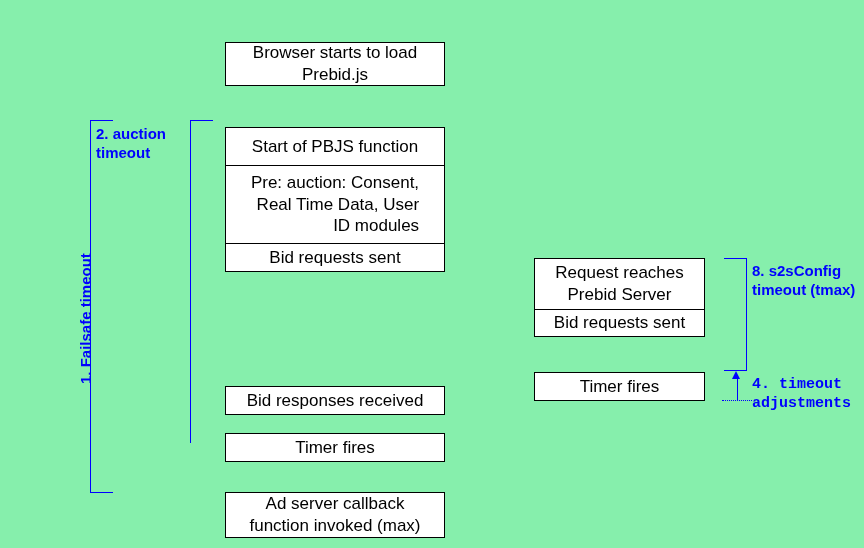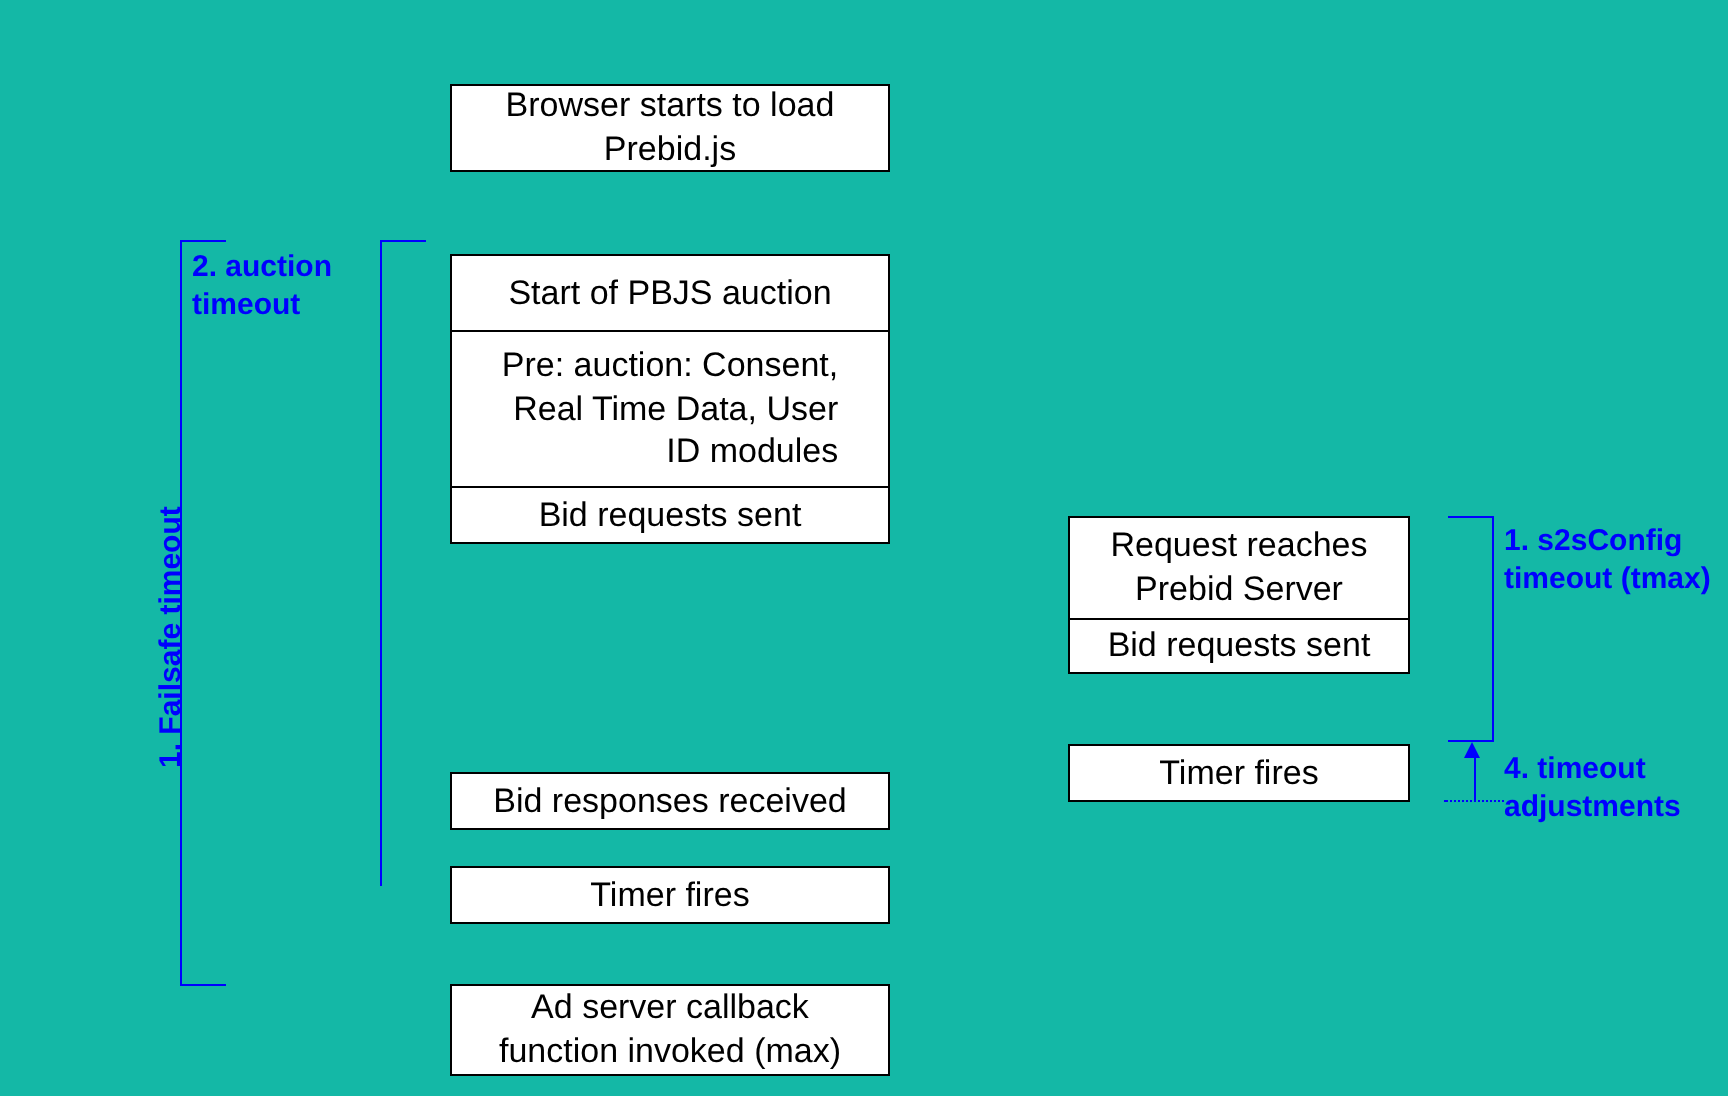--- a/index.html
+++ b/index.html
@@ -4,21 +4,21 @@
 <style>
   html, body {
     margin: 0;
     padding: 0;
     background: #000000;
   }
   #stage {
     position: relative;
     width: 864px;
     height: 548px;
-    background: #14b8a6;
+    background: #86efac;
     overflow: hidden;
     font-family: "Liberation Sans", sans-serif;
   }
 
   
   .box {
     position: absolute;
     background: #ffffff;
     border: 1.5px solid #000000;
     box-sizing: border-box;
@@ -81,21 +81,21 @@
 <body>
 
 <div id="stage">
 
   <div class="box" style="left:225px; top:42px; width:220px; height:44px;">
     <span style="white-space: pre-line;">Browser starts to load
 Prebid.js</span>
   </div>
 
   <div class="box" style="left:225px; top:127px; width:220px; height:39px;">
-    <span>Start of PBJS auction</span>
+    <span>Start of PBJS function</span>
   </div>
 
   <div class="box" style="left:225px; top:165px; width:220px; height:79px;text-align:right;">
     <span style="white-space: pre-line;">Pre: auction: Consent,
 Real Time Data, User
 ID modules</span>
   </div>
 
   <div class="box" style="left:225px; top:243px; width:220px; height:29px;">
     <span>Bid requests sent</span>
@@ -133,22 +133,22 @@
   <div class="vert-label" style="left:77px; top:384px;">1. Failsafe timeout</div>
 
   <div class="hline" style="left:190px; top:120px; width:23px;"></div>
   <div class="vline" style="left:190px; top:120px; height:323px;"></div>
   <div class="blue-label right-align" style="left: 96px; top: 125px; width: 88px; white-space: pre-line;">2. auction
 timeout</div>
 
   <div class="hline" style="left:724px; top:258px; width:23px;"></div>
   <div class="vline" style="left:746px; top:258px; height:112px;"></div>
   <div class="hline" style="left:724px; top:370px; width:23px;"></div>
-  <div class="blue-label" style="left: 752px; top: 262px; width: 110px; white-space: pre-line;">1. s2sConfig
+  <div class="blue-label" style="left: 752px; top: 262px; width: 110px; white-space: pre-line;">8. s2sConfig
 timeout (tmax)</div>
 
   <div class="vline" style="left:737px; top:377px; height:23px;"></div>
   <div class="arrow-up" style="left:732px; top:371px;"></div>
   <div class="hline dotted" style="left:722px; top:400px; width:30px;"></div>
-  <div class="blue-label" style="left: 752px; top: 376px; width: 110px; white-space: pre-line;">4. timeout
+  <div class="blue-label" style="left: 752px; top: 376px; width: 110px; white-space: pre-line; font-family: Liberation Mono, monospace;">4. timeout
 adjustments</div>
 
 </div>
 
 </body></html>

